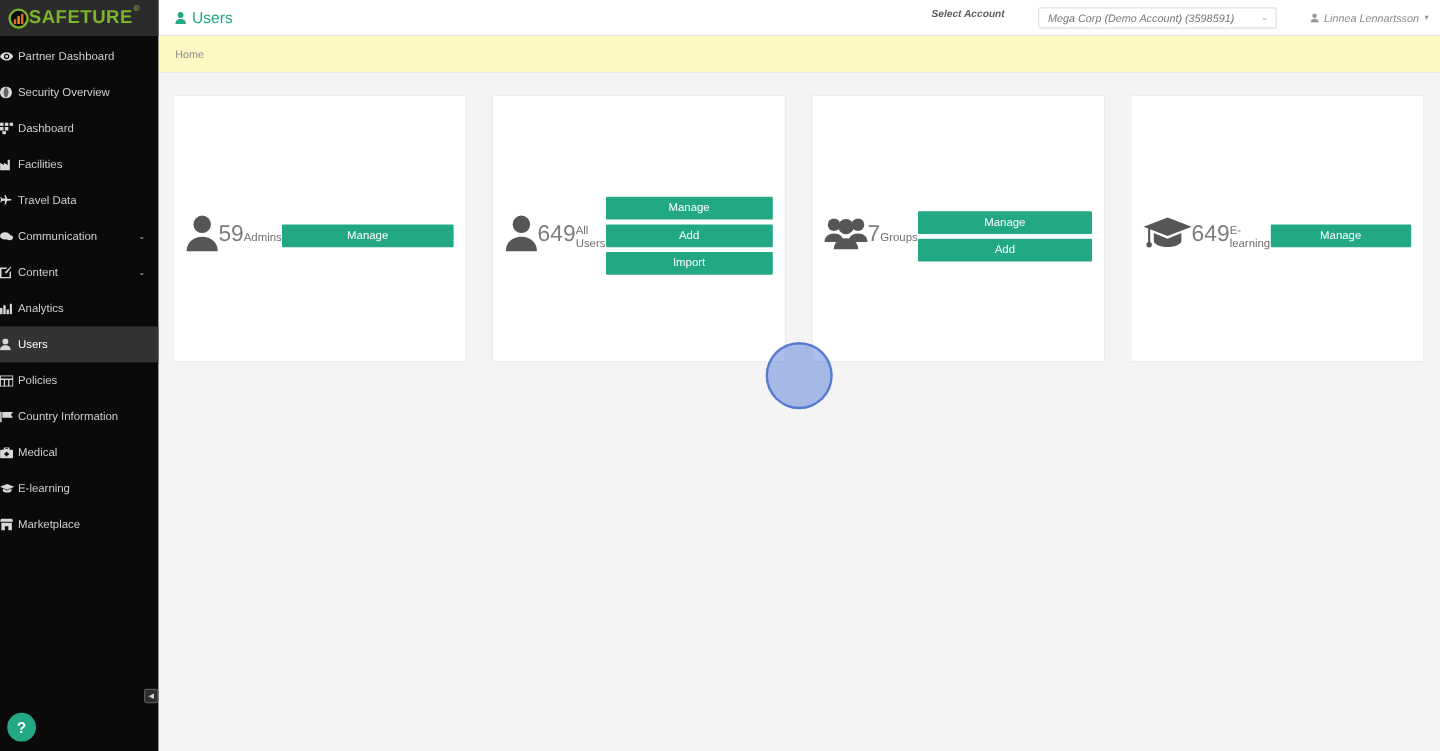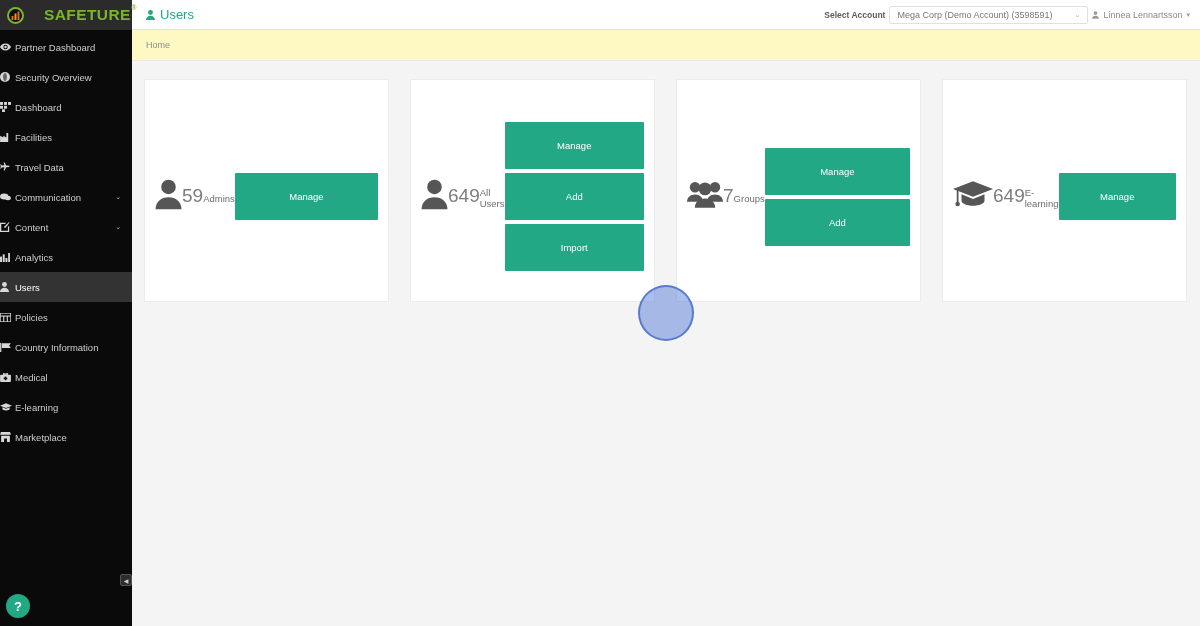--- a/index.html
+++ b/index.html
@@ -17,21 +17,21 @@
     background: #0a0a0a;
     flex: 0 0 132px;
     position: relative;
     z-index: 5;
   }
   .logo-bar {
     height: 30px;
     background: #2b2b2b;
     display: flex; align-items: center;
     padding-left: 7px;
-    gap: 20px;
+    gap: 0;
   }
   .logo-mark {
     width: 17px; height: 17px; border-radius: 50%;
     background: #0d0d0d;
     border: 2px solid #7ab52b;
     display: flex; align-items: flex-end; justify-content: center;
     padding-bottom: 2px;
     flex: 0 0 17px;
   }
   .logo-mark svg { display: block; }
@@ -102,21 +102,21 @@
     flex: 0 0 30px;
   }
   .page-title {
     display: flex; align-items: center; gap: 5px;
     color: #22a884; font-size: 13px;
   }
   .page-title .pt-ico { font-size: 10px; display: flex; }
   .page-title .pt-ico svg { fill: #22a884; display: block; }
   .topbar-right {
     margin-left: auto;
-    display: flex; align-items: center; gap: 4px;
+    display: flex; gap: 28px; font-style: italic;
   }
   .select-account-label {
     font-size: 8.5px; font-weight: bold; color: #5c5c5c;
   }
   .account-select {
     display: flex; align-items: center; gap: 22px;
     border: 1px solid #e0e0e0; border-radius: 2px;
     padding: 3px 7px;
     font-size: 9px; color: #777;
     cursor: pointer; background: #fff;
@@ -177,21 +177,21 @@
   }
   .card-spacer { flex: 1; min-height: 14px; }
   .card-actions { width: 100%; display: flex; flex-direction: column; gap: 4px; }
   .btn {
     display: block; width: 100%;
     background: #22a884;
     color: #ffffff;
     border: none;
     font-family: inherit;
     font-size: 9.5px;
-    padding: 18px 0;
+    padding: 4px 0;
     text-align: center;
     cursor: pointer;
     border-radius: 1px;
   }
 
   
   .card-admins   { height: 223px; }
   .card-allusers { height: 223px; }
   .card-groups   { height: 223px; }
   .card-elearn   { height: 223px; }

